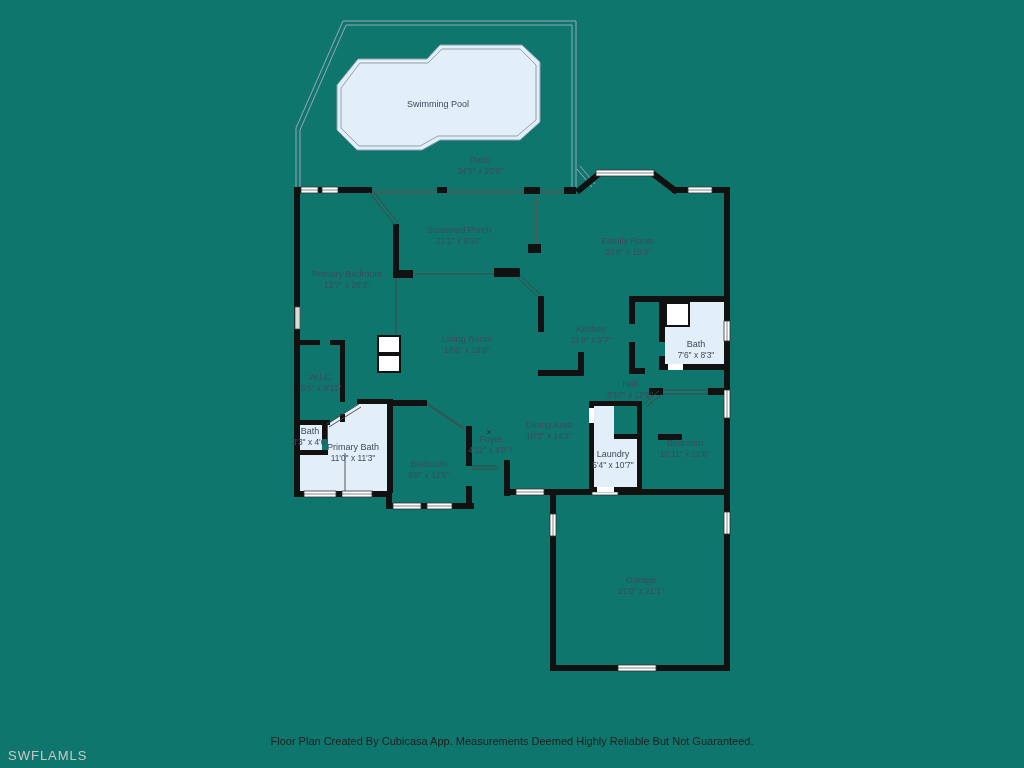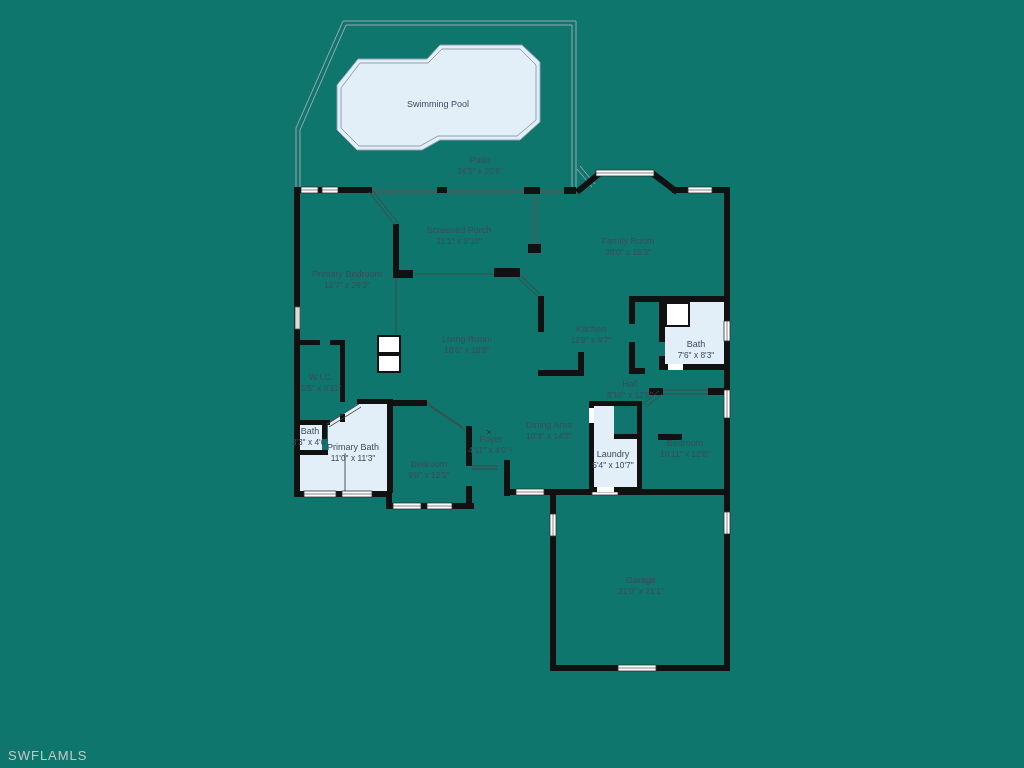--- a/index.html
+++ b/index.html
@@ -215,14 +215,15 @@
         <text x="429" y="478" class="room-dims">9'8" x 12'5"</text>
         <text x="613" y="457" class="room-name">Laundry</text>
         <text x="613" y="468" class="room-dims">5'4" x 10'7"</text>
         <text x="685" y="446" class="room-name">Bedroom</text>
         <text x="685" y="457" class="room-dims">10'11" x 12'8"</text>
         <text x="641" y="583" class="room-name">Garage</text>
         <text x="641" y="594" class="room-dims">21'0" x 21'1"</text>
       </g>
   </svg>
 
+  <div class="footer">Floor Plan Created By Cubicasa App. Measurements Deemed Highly Reliable But Not Guaranteed.</div>
   <div class="watermark">SWFLAMLS</div>
 </div>
 
 </body></html>

